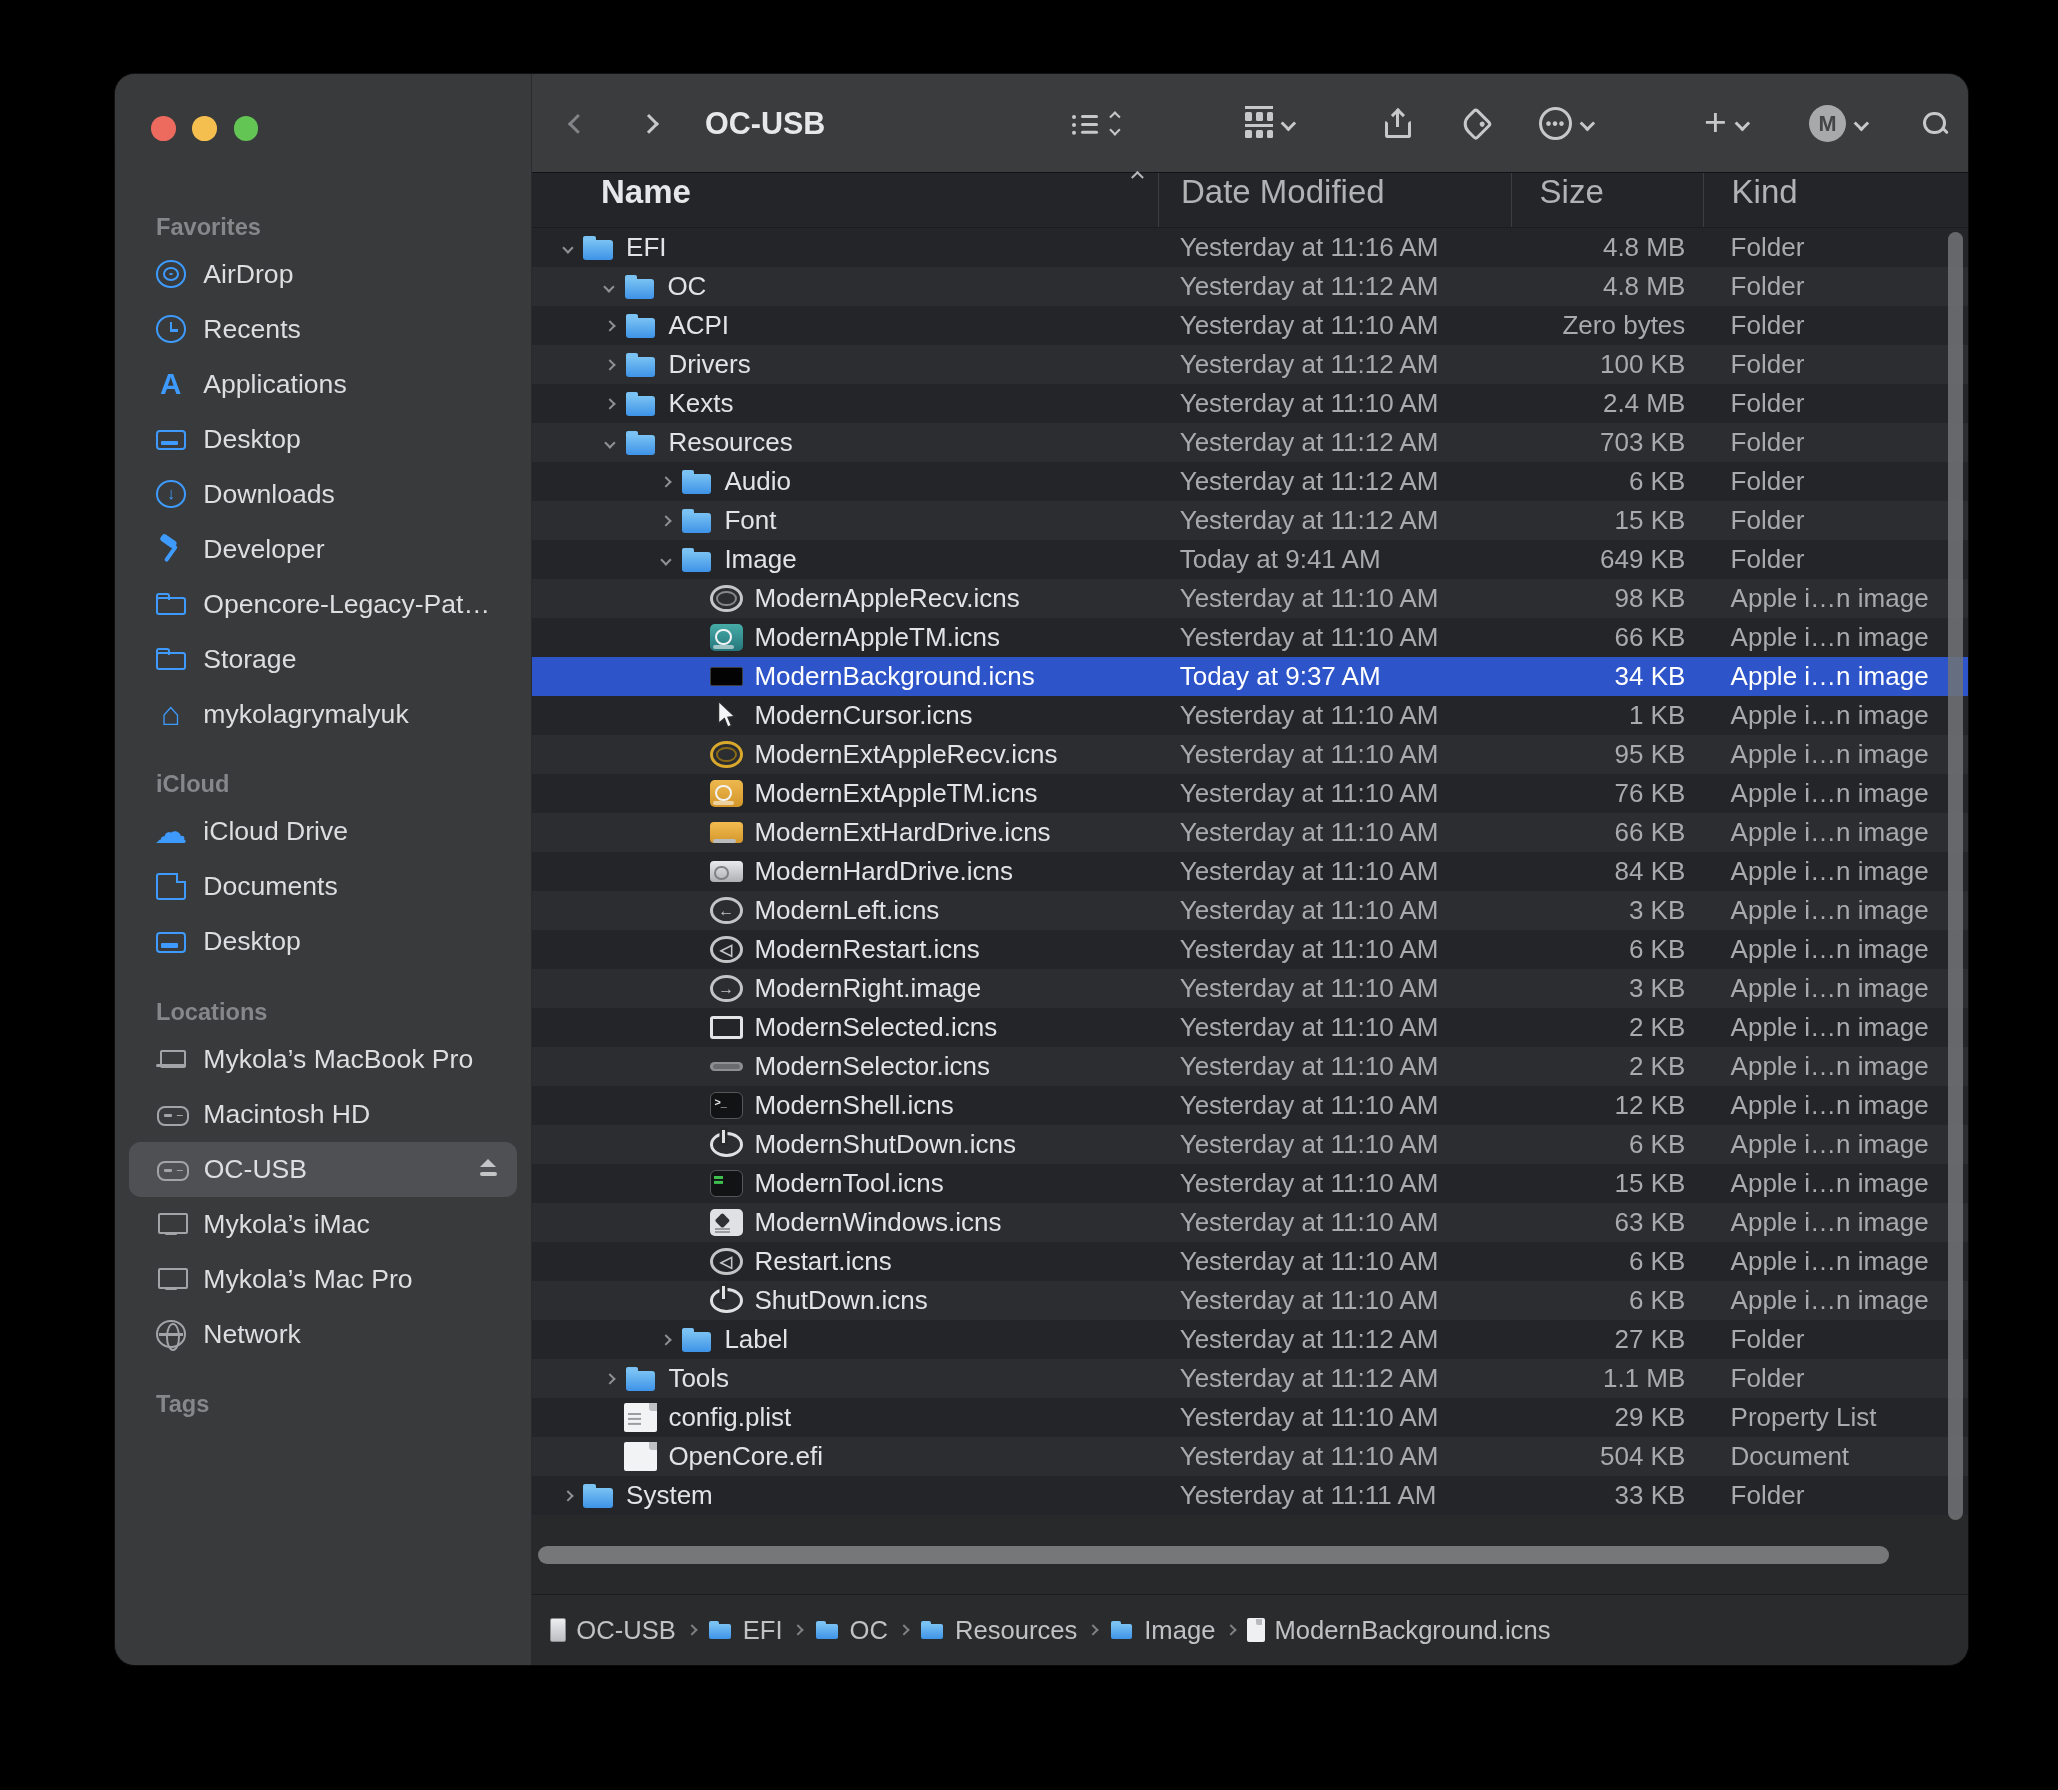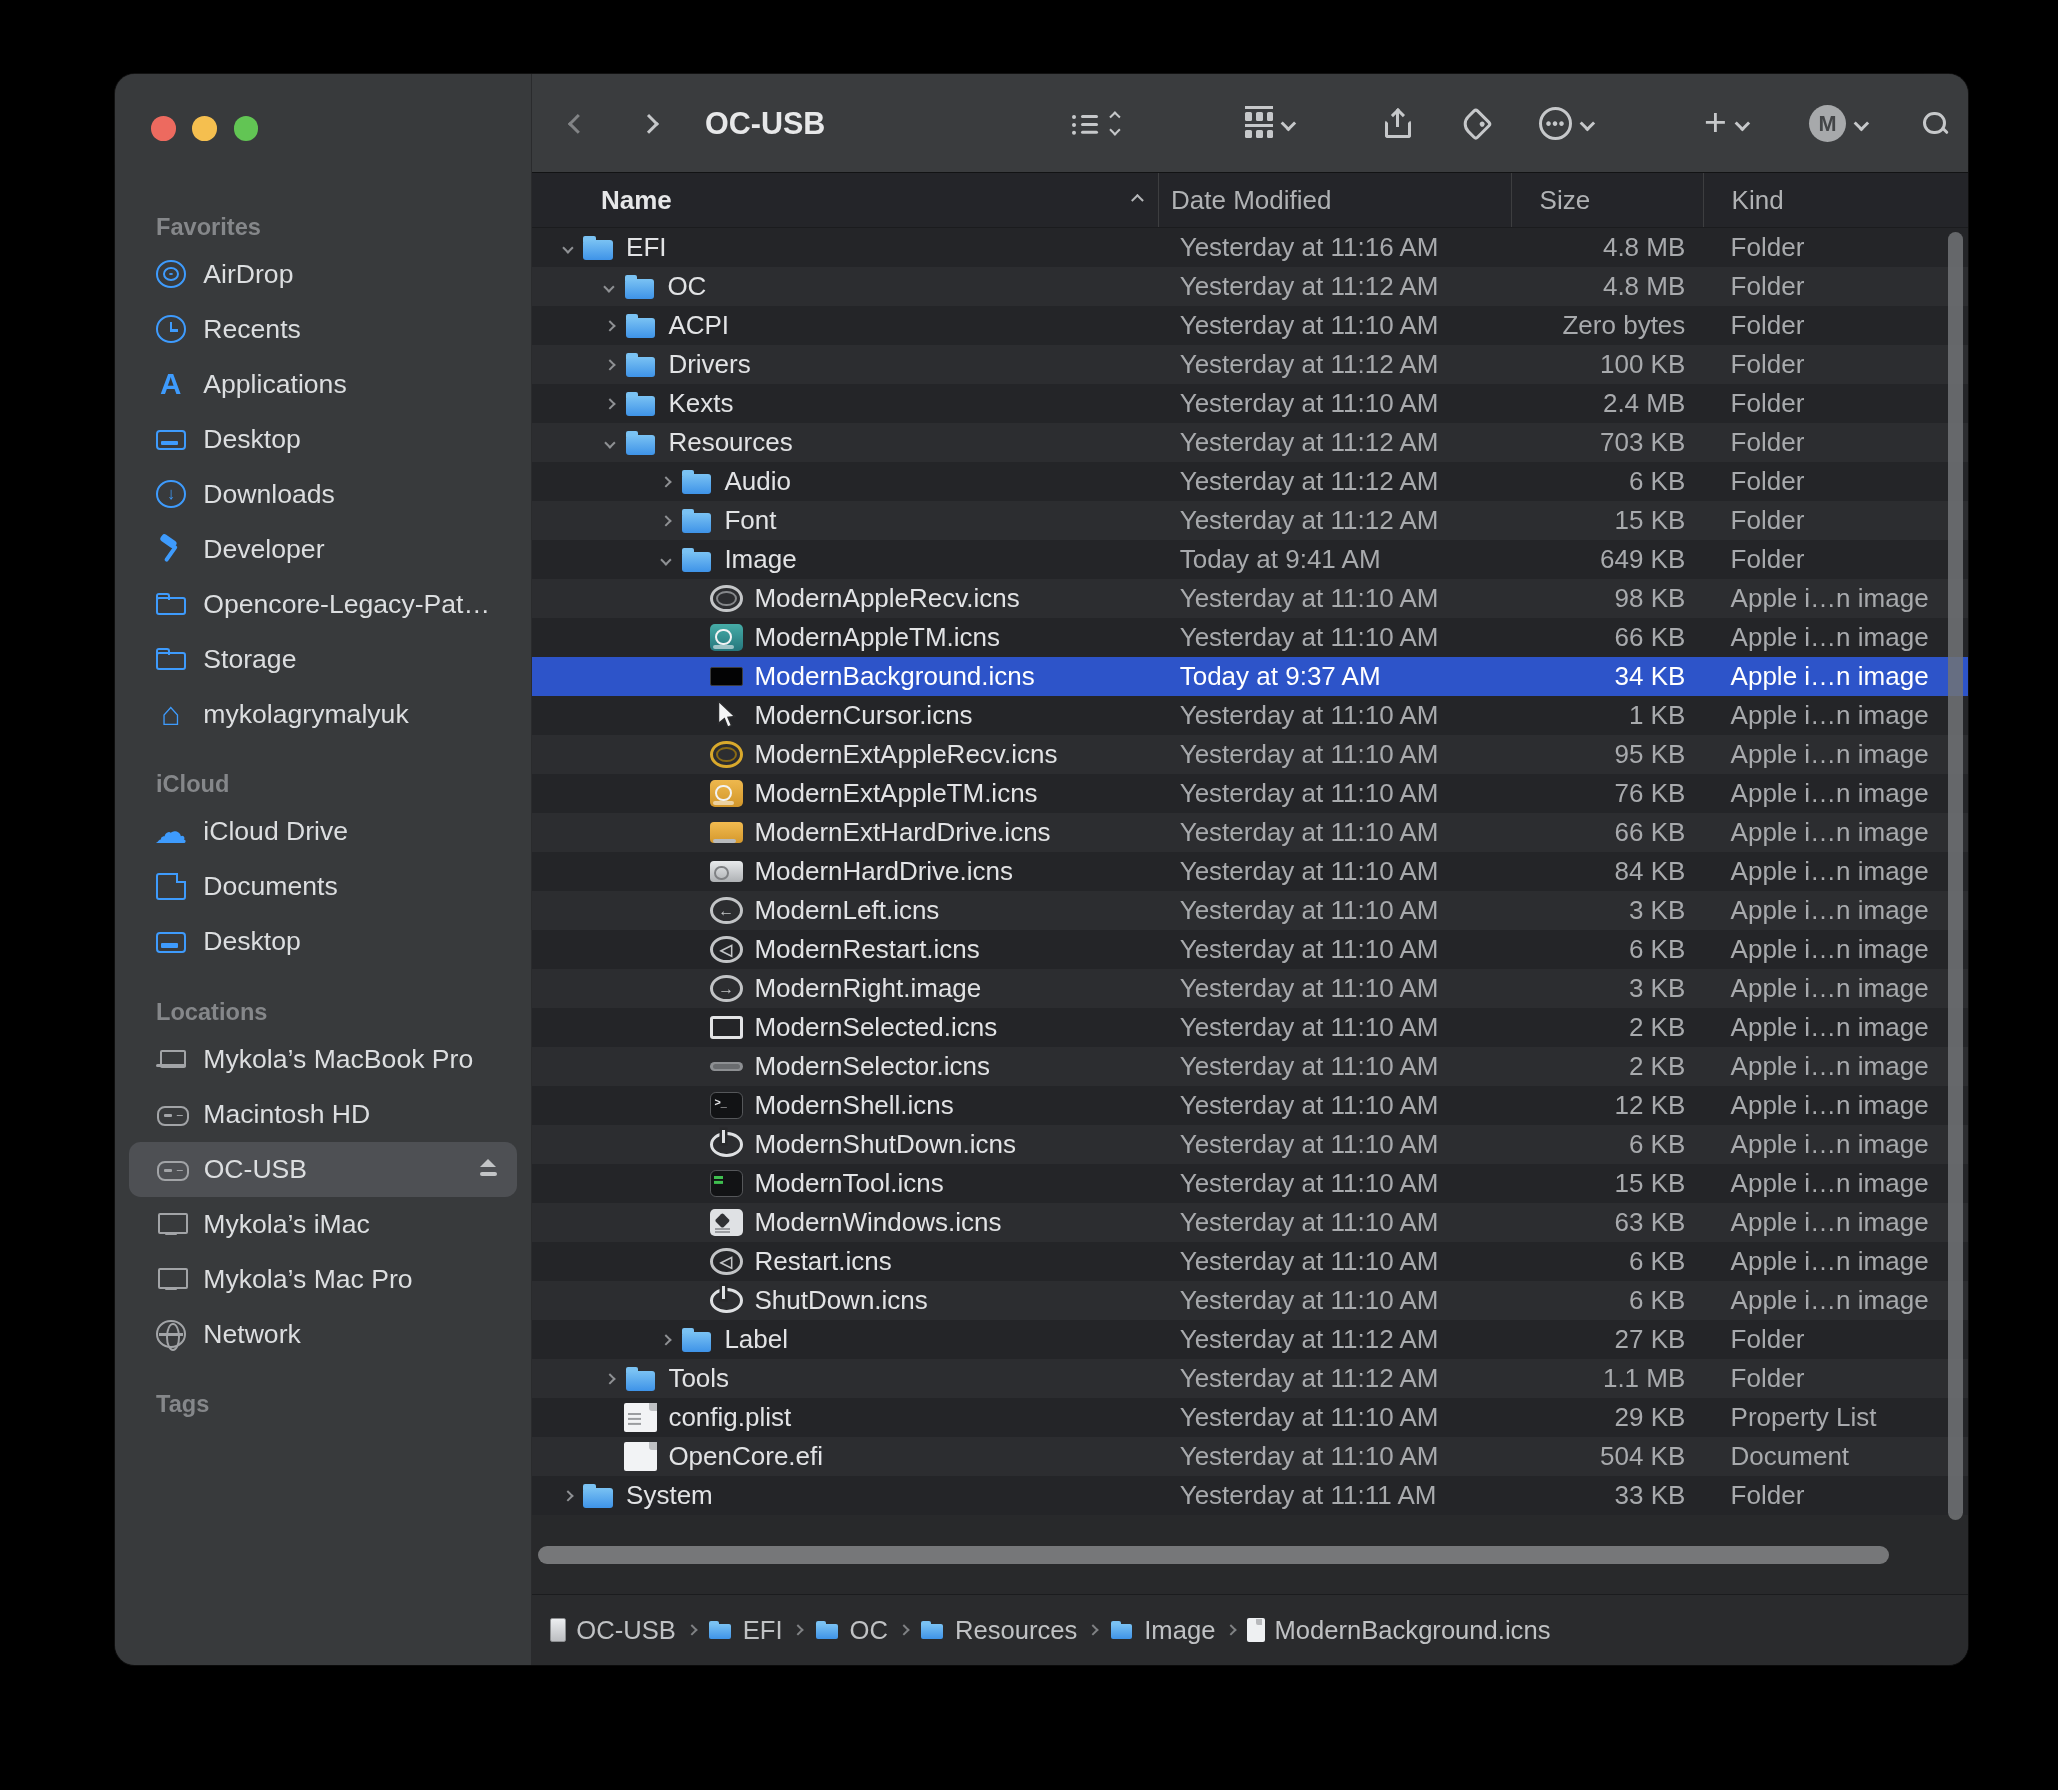--- a/index.html
+++ b/index.html
@@ -86,26 +86,26 @@
   .ic-tag{width:23.6px;height:23.6px;border:3px solid currentColor;border-radius:3.9px 3.9px 3.9px 11.8px;transform:rotate(45deg);position:relative}
   .ic-tag::before{content:"";position:absolute;right:2px;top:2px;width:4.9px;height:4.9px;border-radius:50%;background:currentColor}
   .ic-more{width:33px;height:33px;border:3px solid currentColor;border-radius:50%;display:flex;align-items:center;justify-content:center;font-size:15.8px;font-weight:800;letter-spacing:1px}
   .ic-plus{font-size:39px;font-weight:300;line-height:1;margin-top:-3.9px}
   .ic-avatar{width:37px;height:37px;border-radius:50%;background:#a7a9ab;color:#434547;display:flex;align-items:center;justify-content:center;font-size:21.7px;font-weight:700}
   .ic-search{position:relative;width:27.6px;height:27.6px}
   .ic-search::before{content:"";position:absolute;left:2px;top:2px;width:16.7px;height:16.7px;border:3px solid currentColor;border-radius:50%}
   .ic-search::after{content:"";position:absolute;left:19.7px;top:19.7px;width:7.9px;height:3px;background:currentColor;transform:rotate(45deg);border-radius:2px}
   
   .colheader{height:55px;background:var(--header-bg);display:flex;align-items:stretch;border-bottom:1px solid #1b1c1e;flex:0 0 55px}
-  .col{display:flex;align-items:center;font-size:26px;color:#b0b2b4;padding-left:27.6px}
+  .col{display:flex;align-items:flex-start;font-size:33px;color:#b0b2b4;padding-left:27.6px}
   .col .caret{margin-left:auto;margin-right:15.8px;width:8.9px;height:8.9px;border-width:2.5px;color:#b5b7b9}
   .col.sorted{color:#e6e7e8;font-weight:600}
   .col+.col{border-left:1px solid #3d3e40}
   .w-name{width:626px;flex:0 0 626px;padding-left:69px}
-  .w-date{width:353px;flex:0 0 353px;padding-left:12px}
+  .w-date{width:353px;flex:0 0 353px;padding-left:22px}
   .w-size{width:192px;flex:0 0 192px;justify-content:flex-start}
   .w-kind{flex:1}
   
   #file-rows{flex:0 0 1300px;position:relative}
   .frow{display:flex;height:39px;align-items:center;background:var(--row-dark);font-size:26px;color:var(--txt)}
   .frow.alt{background:var(--row-light)}
   .frow.selected{background:var(--selection);color:#fff}
   .frow.selected .c-date,.frow.selected .c-size,.frow.selected .c-kind{color:#fff}
   .cell{height:100%;display:flex;align-items:center;overflow:hidden;white-space:nowrap}
   .c-name{width:626px;flex:0 0 626px}

